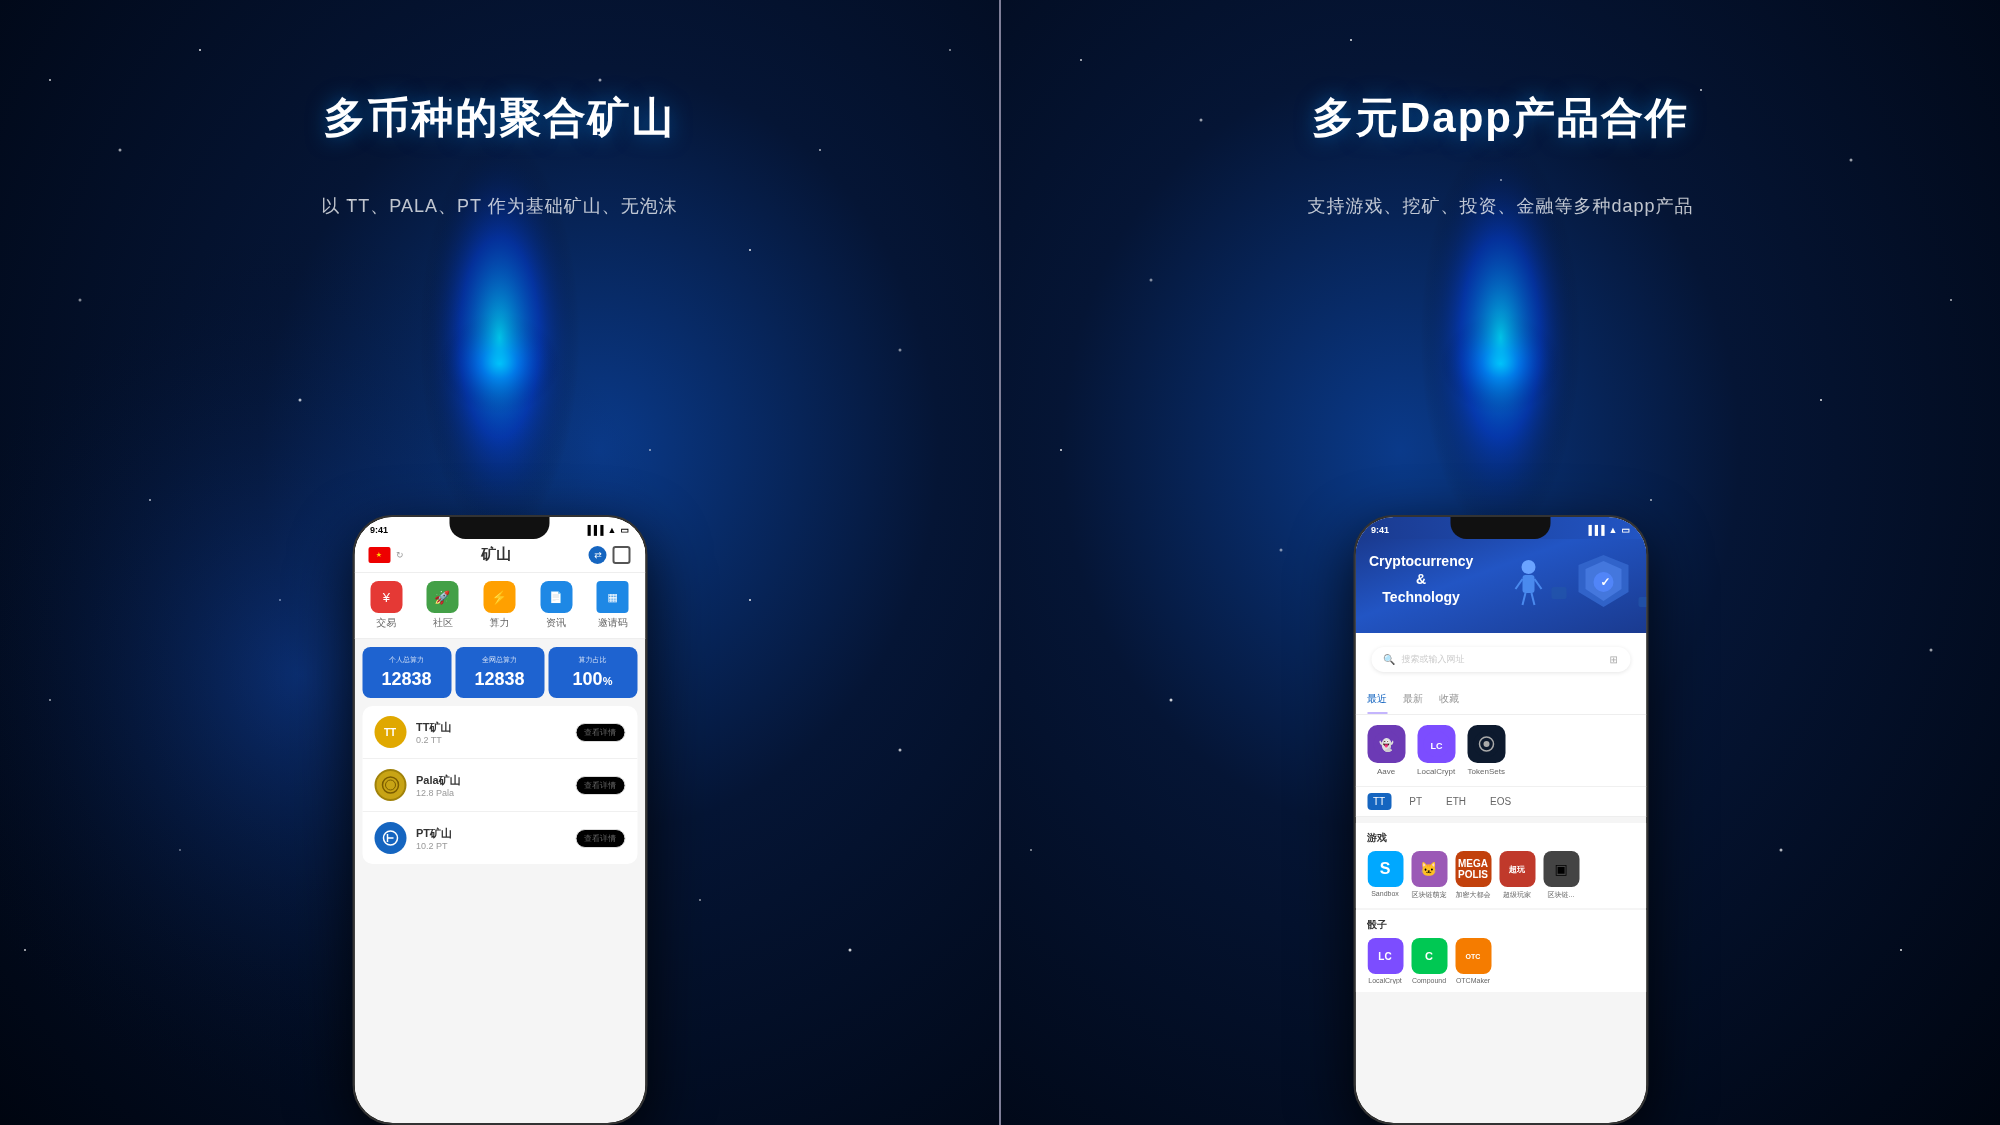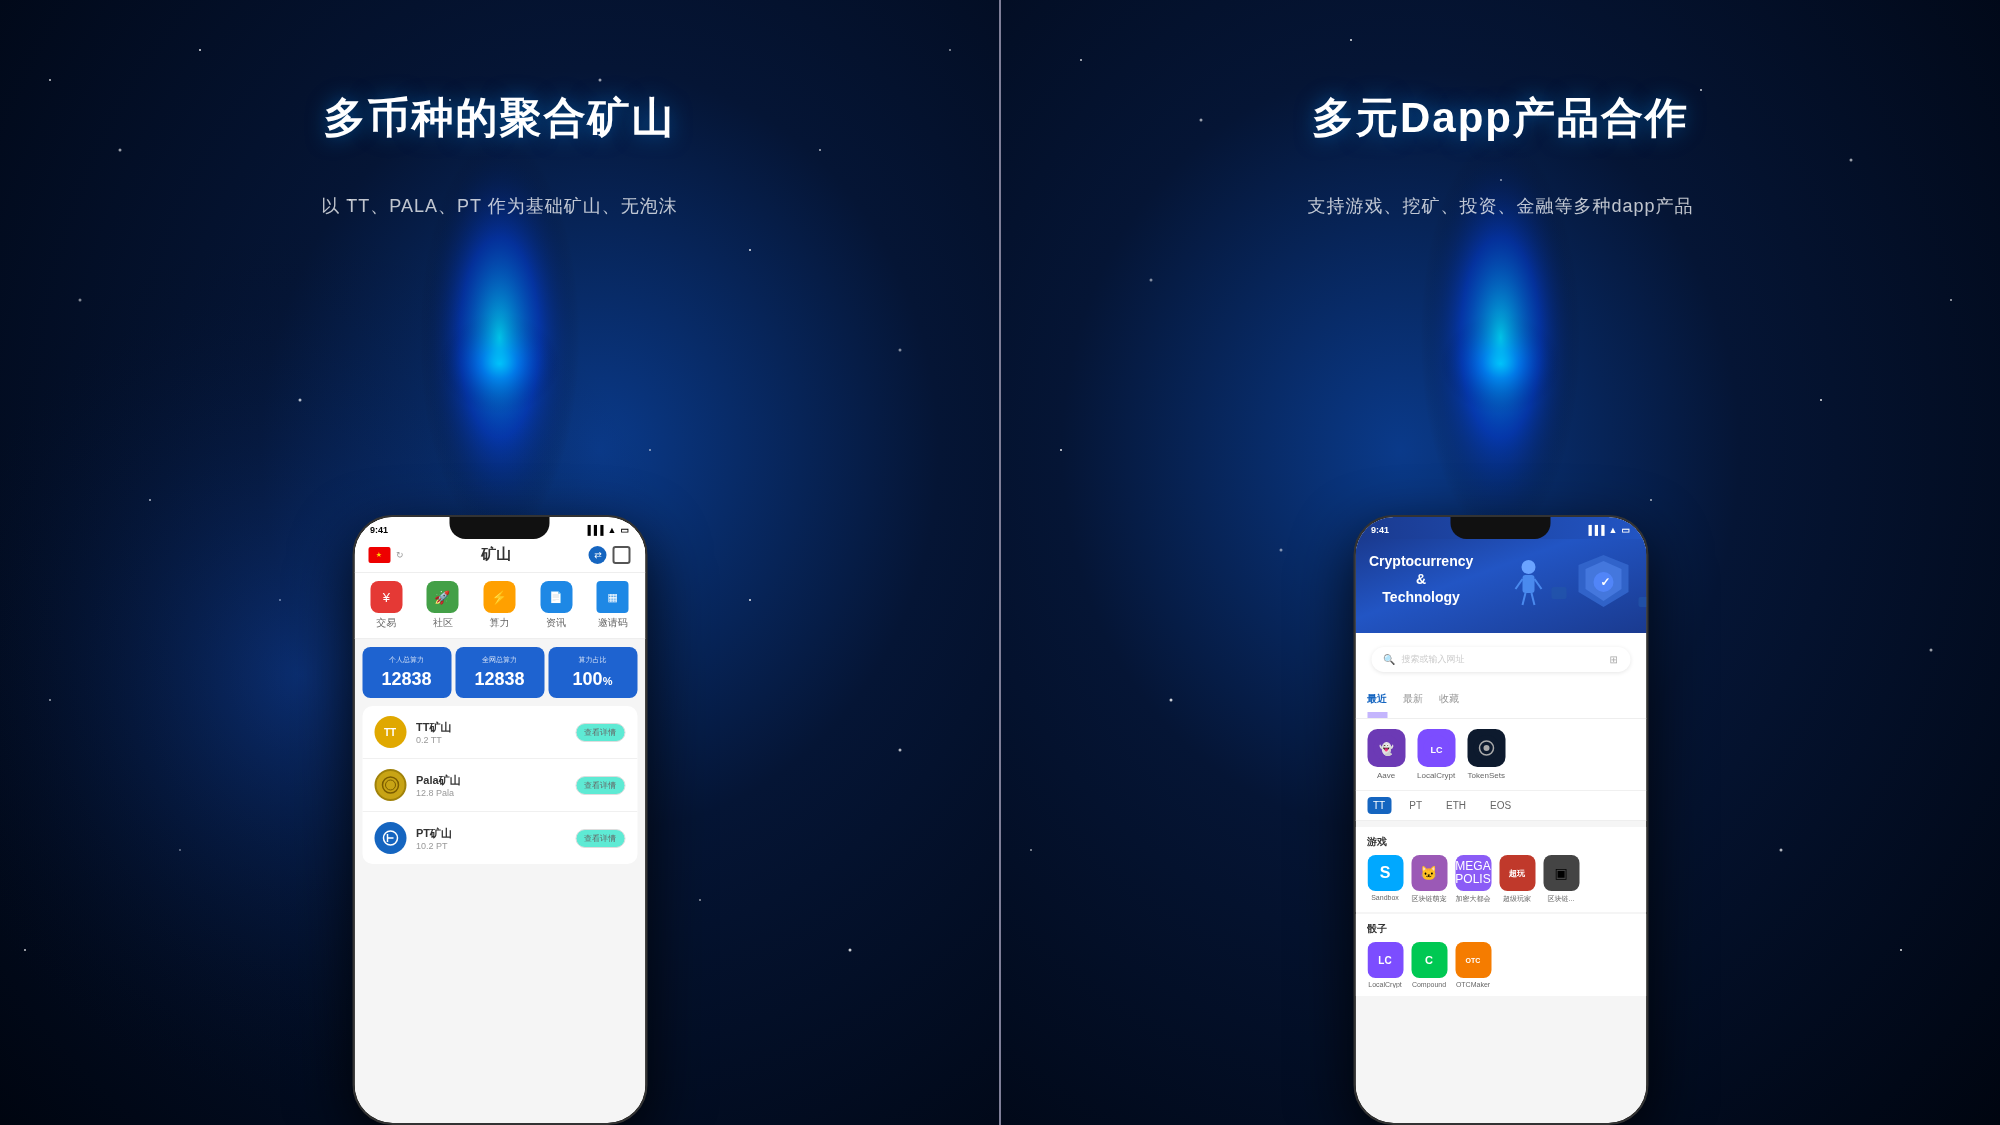--- a/index.html
+++ b/index.html
@@ -258,21 +258,21 @@
       justify-content: center;
       font-size: 12px;
       font-weight: bold;
     }
 
     .mining-info { flex: 1; }
     .mining-name { font-size: 11px; font-weight: 600; color: #333; }
     .mining-amount { font-size: 9px; color: #999; }
 
     .detail-btn {
-      background: #5eead4;
+      background: #000000;
       border: 1px solid #ddd;
       border-radius: 10px;
       padding: 3px 8px;
       font-size: 8px;
       color: #666;
     }
 
     
     .dapp-screen {
       display: flex;
@@ -340,22 +340,21 @@
     }
 
     .dapp-tab {
       padding: 6px 0;
       font-size: 10px;
       color: #999;
     }
 
     .dapp-tab.active {
       color: #1565c0;
-      border-bottom: 6px solid #c4b5fd;
-      font-weight: bold;
+      border-bottom: 2px solid #c4b5fd;
     }
 
     
     .recent-row {
       background: #fff;
       display: flex;
       gap: 12px;
       padding: 10px 12px;
       border-bottom: 1px solid #f0f0f0;
     }
@@ -815,21 +814,21 @@
             <div class="app-row">
               <div class="app-thumb">
                 <div class="thumb-icon" style="background:#00a8ff;border-radius:8px;display:flex;align-items:center;justify-content:center;font-size:16px;font-weight:bold;color:#fff;">S</div>
                 <span class="thumb-label">Sandbox</span>
               </div>
               <div class="app-thumb">
                 <div class="thumb-icon" style="background:#9b59b6;border-radius:8px;display:flex;align-items:center;justify-content:center;font-size:14px;">🐱</div>
                 <span class="thumb-label">区块链萌宠</span>
               </div>
               <div class="app-thumb">
-                <div class="thumb-icon" style="background:#8b5cf6;border-radius:8px;display:flex;align-items:center;justify-content:center;font-size:12px;font-weight:normal;color:#fff;text-align:center;line-height:1.1;">MEGA<br>POLIS</div>
+                <div class="thumb-icon" style="background:#c2410c;border-radius:8px;display:flex;align-items:center;justify-content:center;font-size:10px;font-weight:bold;color:#fff;text-align:center;line-height:1.1;">MEGA<br>POLIS</div>
                 <span class="thumb-label">加密大都会</span>
               </div>
               <div class="app-thumb">
                 <div class="thumb-icon" style="background:#c0392b;border-radius:8px;display:flex;align-items:center;justify-content:center;font-size:8px;font-weight:bold;color:#fff;">超玩</div>
                 <span class="thumb-label">超级玩家</span>
               </div>
               <div class="app-thumb">
                 <div class="thumb-icon" style="background:#444;border-radius:8px;display:flex;align-items:center;justify-content:center;font-size:14px;">▣</div>
                 <span class="thumb-label">区块链...</span>
               </div>

